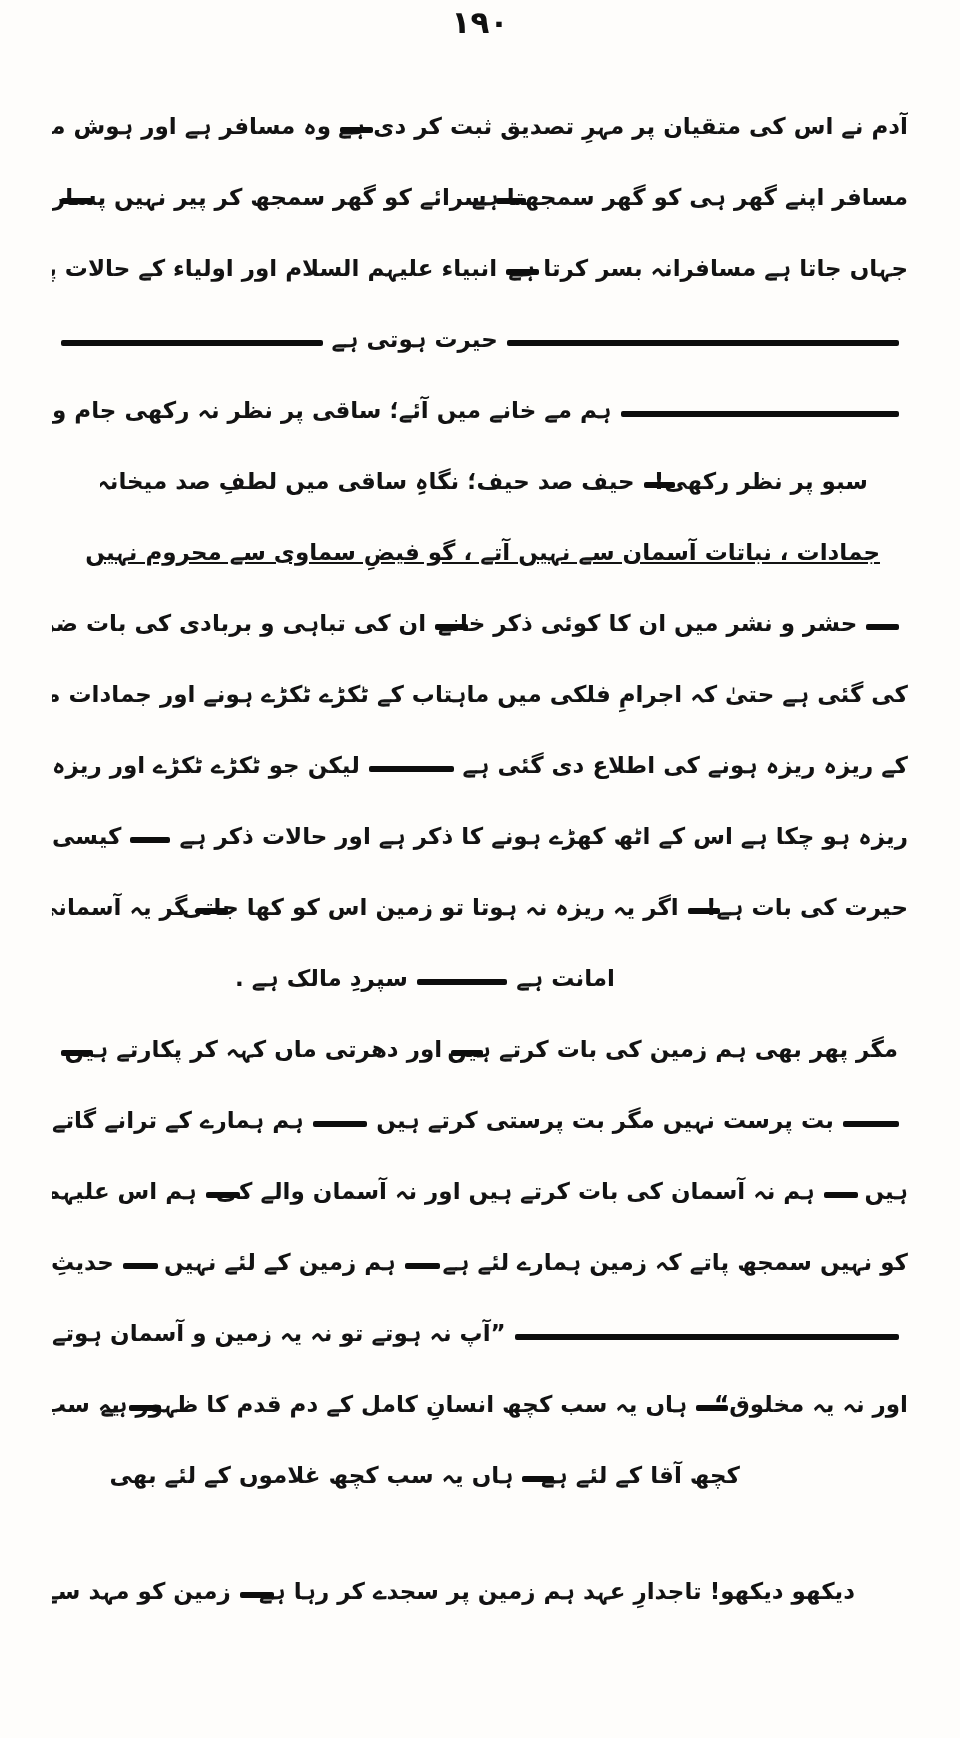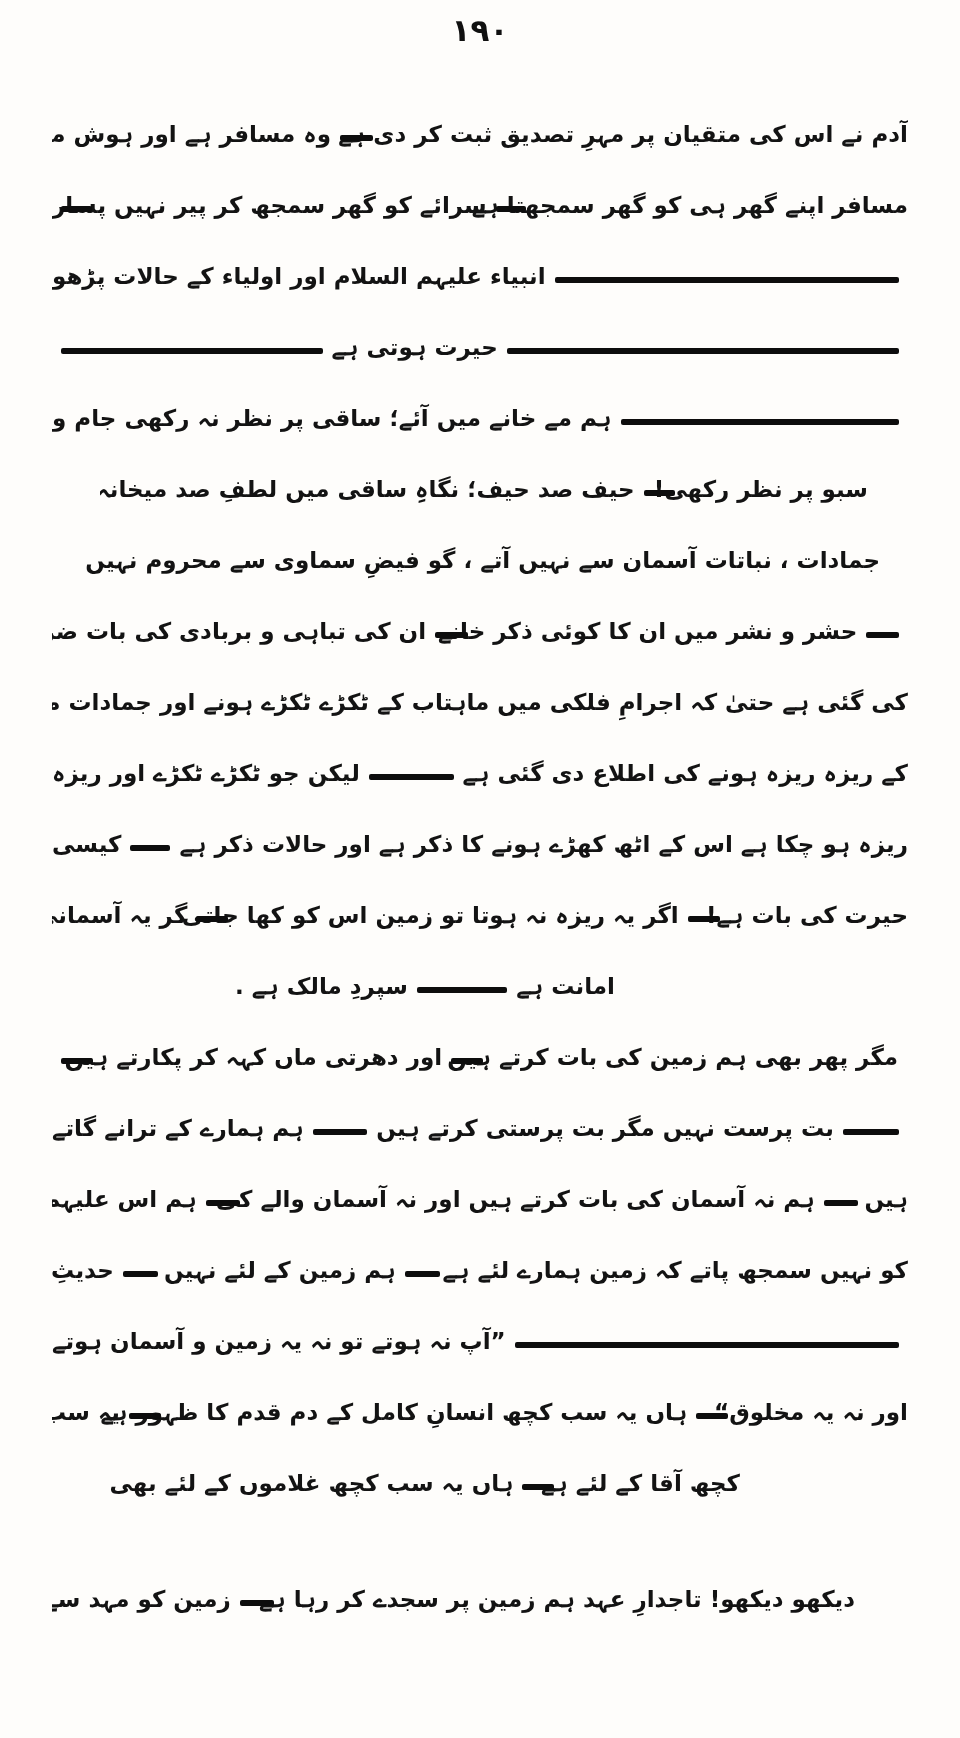--- a/index.html
+++ b/index.html
@@ -12,21 +12,21 @@
   .page{
     position:relative;
     width:960px;height:1738px;
     background:#fefdfb;
     color:#141414;
     direction:rtl;
     overflow:hidden;
   }
   .page-number{
     text-align:center;
-    padding-top:12px;
+    padding-top:4px;
     font-size:31px;
     font-weight:bold;
     letter-spacing:2px;
     color:#101010;
   }
   .text-block{
     margin-top:50px;
     padding:0 52px;
     direction:rtl;
   }
@@ -68,38 +68,39 @@
         <span class="rule" style="flex-grow: 165;"></span>
         <span class="seg">وہ مسافر ہے اور ہوش مند</span>
       </div>
       <div class="line">
         <span class="seg">مسافر اپنے گھر ہی کو گھر سمجھتا ہے</span>
         <span class="rule" style="flex-grow: 150;"></span>
         <span class="seg">سرائے کو گھر سمجھ کر پیر نہیں پسارتا</span>
         <span class="rule" style="flex-grow: 115;"></span>
       </div>
       <div class="line">
+        <span class="seg">جہاں جاتا ہے مسافرانہ بسر کرتا ہے</span>
         <span class="rule" style="flex-grow: 195;"></span>
         <span class="seg">انبیاء علیہم السلام اور اولیاء کے حالات پڑھو</span>
       </div>
       <div class="line">
         <span class="rule" style="flex-grow: 150;"></span>
         <span class="seg">حیرت ہوتی ہے</span>
         <span class="rule" style="flex-grow: 95;"></span>
       </div>
       <div class="line">
         <span class="rule" style="flex-grow: 165;"></span>
         <span class="seg">ہم مے خانے میں آئے؛ ساقی پر نظر نہ رکھی جام و</span>
       </div>
       <div class="line" style="margin-right: 40px; margin-left: 48px;">
         <span class="seg">سبو پر نظر رکھی!</span>
         <span class="rule" style="flex-grow: 160;"></span>
         <span class="seg">حیف صد حیف؛ نگاہِ ساقی میں لطفِ صد میخانہ نہ پایا!</span>
       </div>
-      <div class="line" style="margin-right: 28px;">
+      <div class="line" style="margin-right: 28px; text-decoration: underline;">
         <span class="seg">جمادات ، نباتات آسمان سے نہیں آتے ، گو فیضِ سماوی سے محروم نہیں</span>
       </div>
       <div class="line">
         <span class="rule" style="flex-grow: 120;"></span>
         <span class="seg">حشر و نشر میں ان کا کوئی ذکر خانے</span>
         <span class="rule" style="flex-grow: 150;"></span>
         <span class="seg">ان کی تباہی و بربادی کی بات ضرور</span>
       </div>
       <div class="line">
         <span class="seg">کی گئی ہے حتیٰ کہ اجرامِ فلکی میں ماہتاب کے ٹکڑے ٹکڑے ہونے اور جمادات میں پہاڑوں</span>

